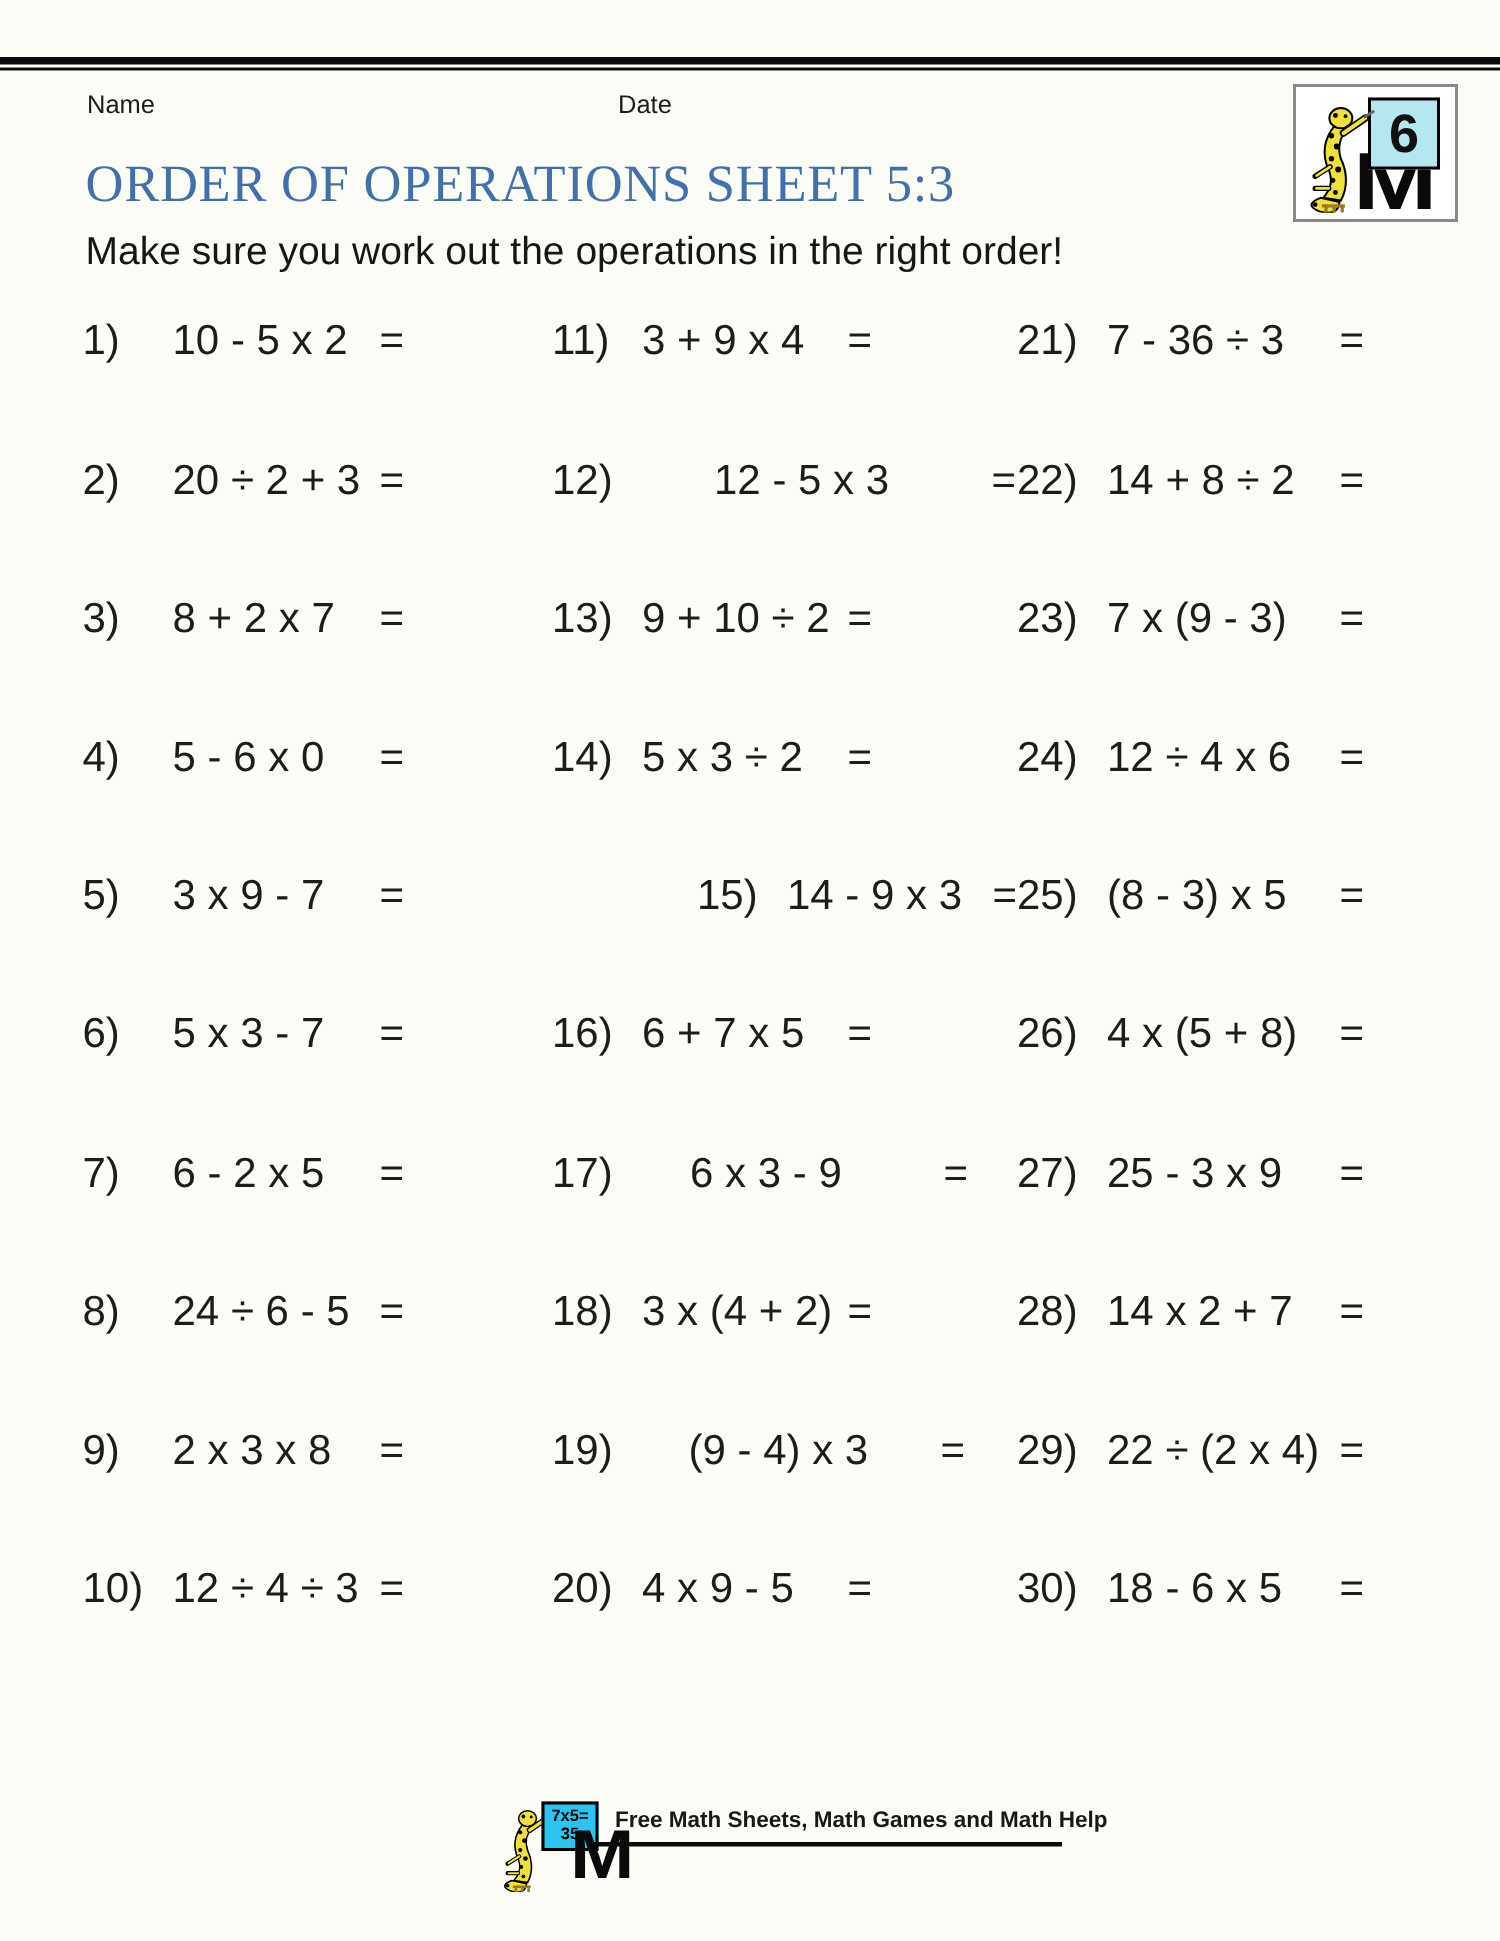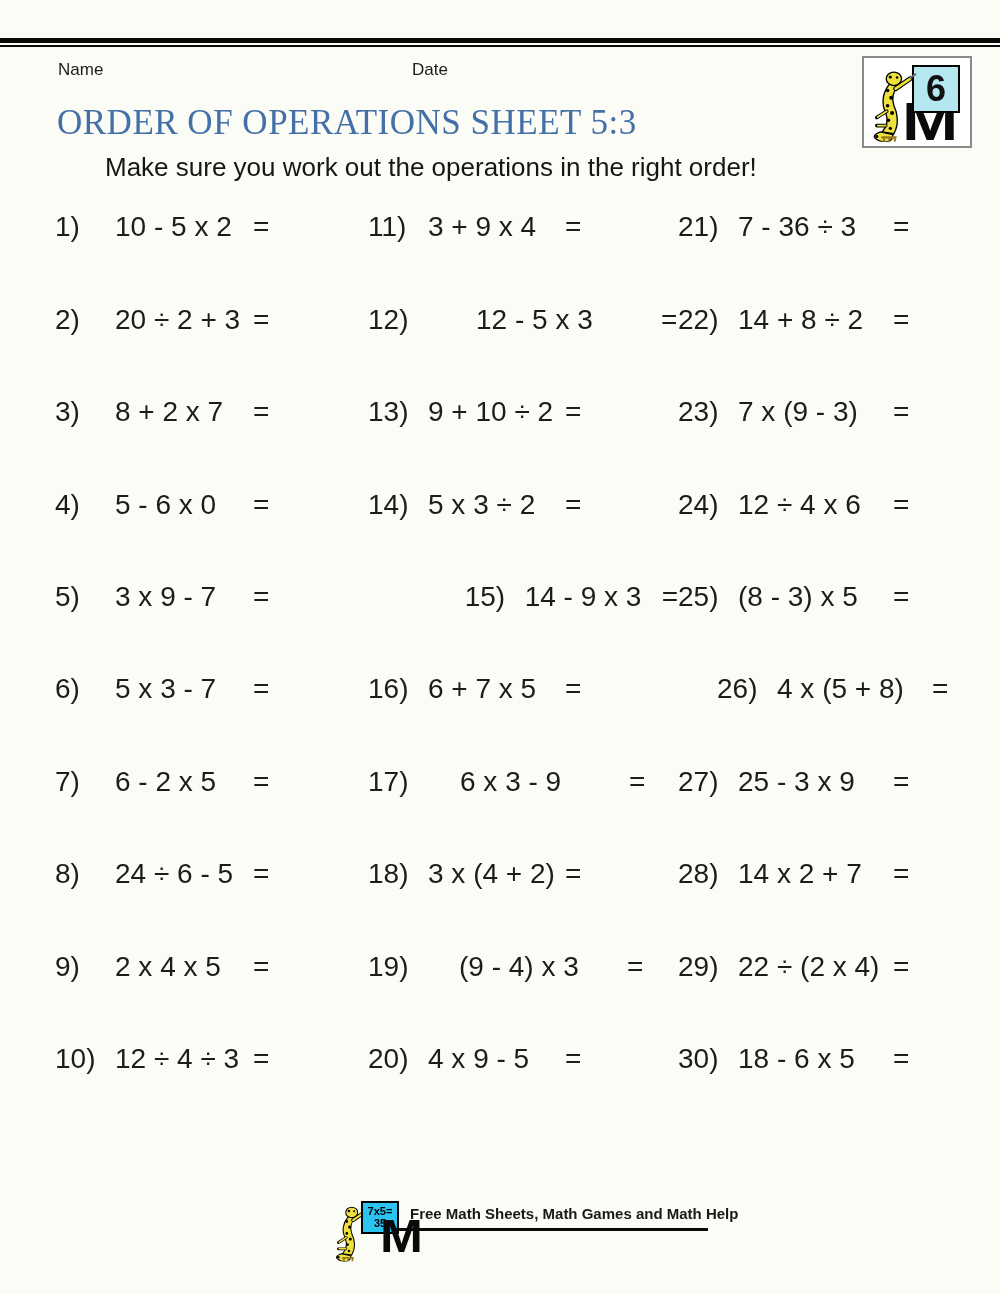--- a/index.html
+++ b/index.html
@@ -38,21 +38,21 @@
   .footer-sala { position:absolute; left:0px; top:8px; width:42px; height:60px; }
 
   .page-title {
     position:absolute; left:57px; top:103px;
     font-family:"Liberation Serif", serif;
     font-size:35px; font-weight:normal; color:var(--title-blue,#4470a8);
     letter-spacing:0.5px; white-space:nowrap;
   }
   .page-subtitle {
     position:absolute; left:57px; top:152px;
-    font-size:26px; white-space:nowrap; color:#161616;margin-left:48px;
+    font-size:26px; white-space:nowrap; color:#161616;
   }
 
   
   .problems-grid {
     position:absolute; left:55px; top:181px; width:940px;
     display:grid; grid-template-columns:313px 310px 1fr;
     grid-auto-rows:92.45px; align-items:center;
   }
   .problem { display:flex; align-items:baseline; font-size:28px; white-space:nowrap; }
   .problem .pnum { display:inline-block; width:60px; }
@@ -172,21 +172,21 @@
       <span class="pexpr">6 - 2 x 5</span>
       <span class="peq">=</span>
     </div>
     <div class="problem c1" style="grid-area: 8 / 1;">
       <span class="pnum">8)</span>
       <span class="pexpr">24 ÷ 6 - 5</span>
       <span class="peq">=</span>
     </div>
     <div class="problem c1" style="grid-area: 9 / 1;">
       <span class="pnum">9)</span>
-      <span class="pexpr">2 x 4 x 5</span>
+      <span class="pexpr">2 x 3 x 8</span>
       <span class="peq">=</span>
     </div>
     <div class="problem c1" style="grid-area: 10 / 1;">
       <span class="pnum">10)</span>
       <span class="pexpr">12 ÷ 4 ÷ 3</span>
       <span class="peq">=</span>
     </div>
     <div class="problem c2" style="grid-area: 1 / 2;">
       <span class="pnum">11)</span>
       <span class="pexpr">3 + 9 x 4</span>
@@ -255,21 +255,21 @@
     <div class="problem c3" style="grid-area: 4 / 3;">
       <span class="pnum">24)</span>
       <span class="pexpr">12 ÷ 4 x 6</span>
       <span class="peq">=</span>
     </div>
     <div class="problem c3" style="grid-area: 5 / 3;">
       <span class="pnum">25)</span>
       <span class="pexpr">(8 - 3) x 5</span>
       <span class="peq">=</span>
     </div>
-    <div class="problem c3" style="grid-area: 6 / 3; margin-left: 39px;">
+    <div class="problem c3" style="grid-area: 6 / 3;">
       <span class="pnum">26)</span>
       <span class="pexpr">4 x (5 + 8)</span>
       <span class="peq">=</span>
     </div>
     <div class="problem c3" style="grid-area: 7 / 3;">
       <span class="pnum">27)</span>
       <span class="pexpr">25 - 3 x 9</span>
       <span class="peq">=</span>
     </div>
     <div class="problem c3" style="grid-area: 8 / 3;">

